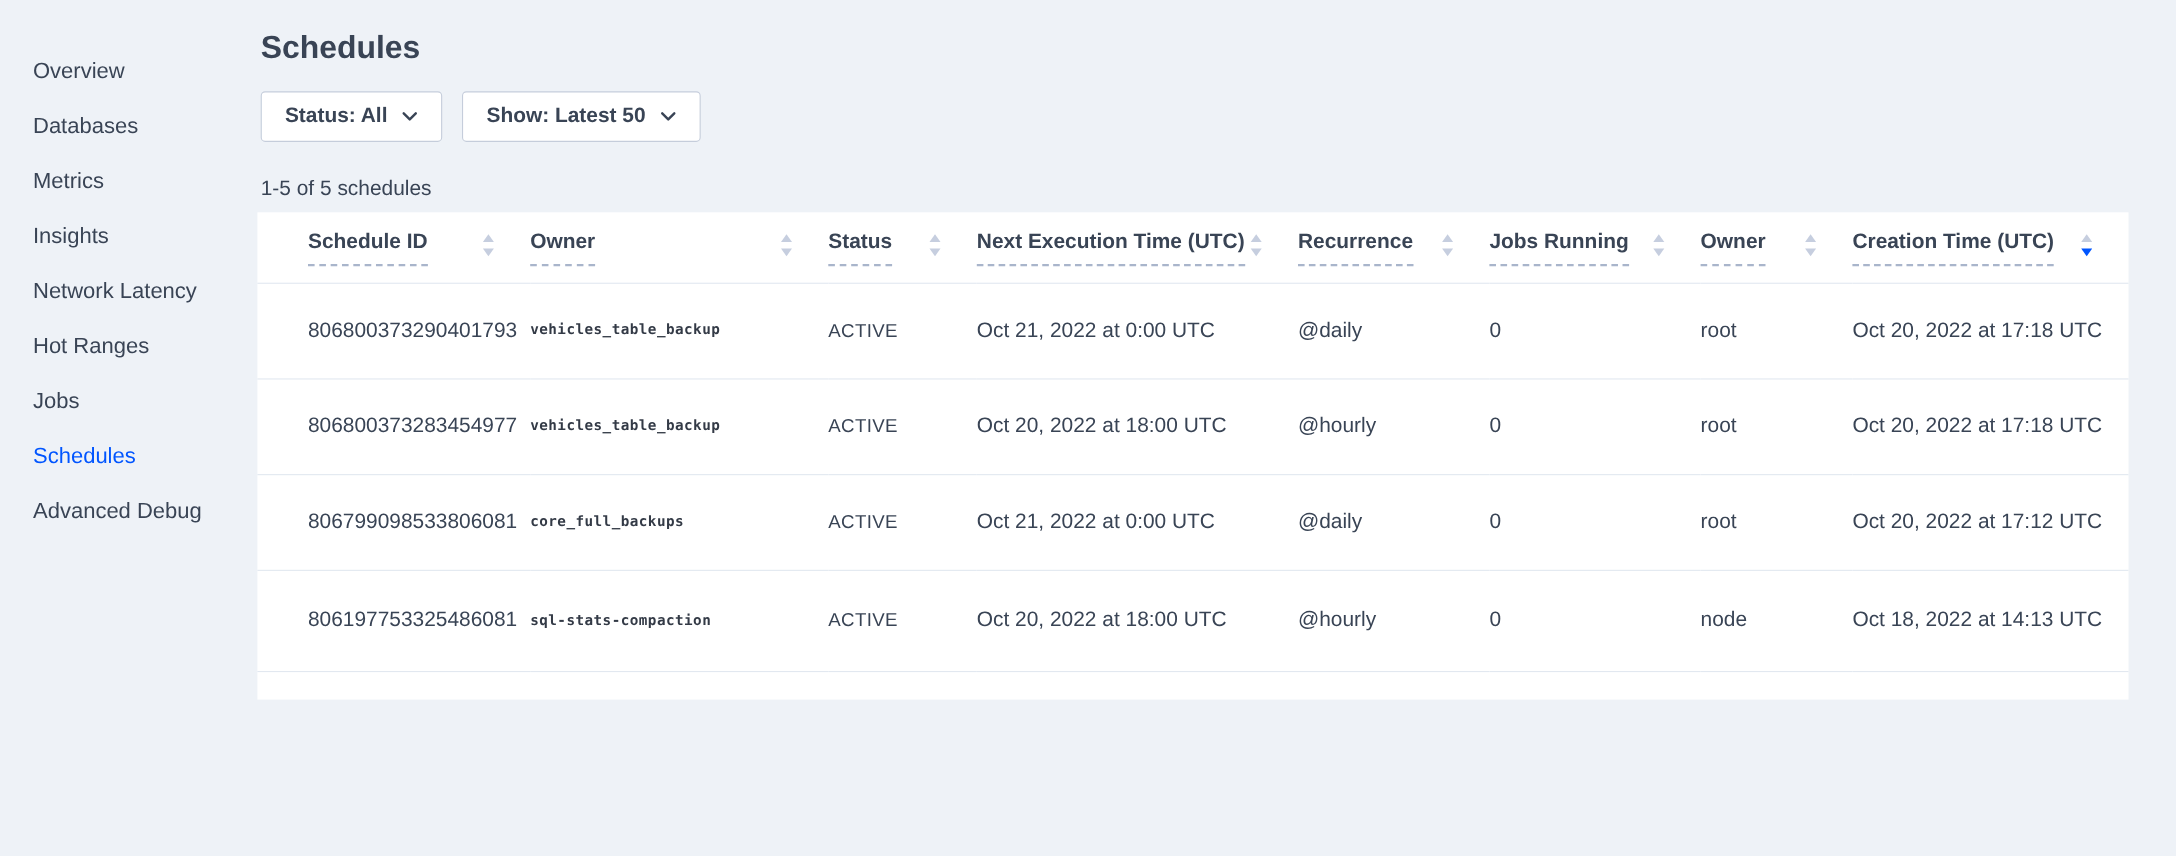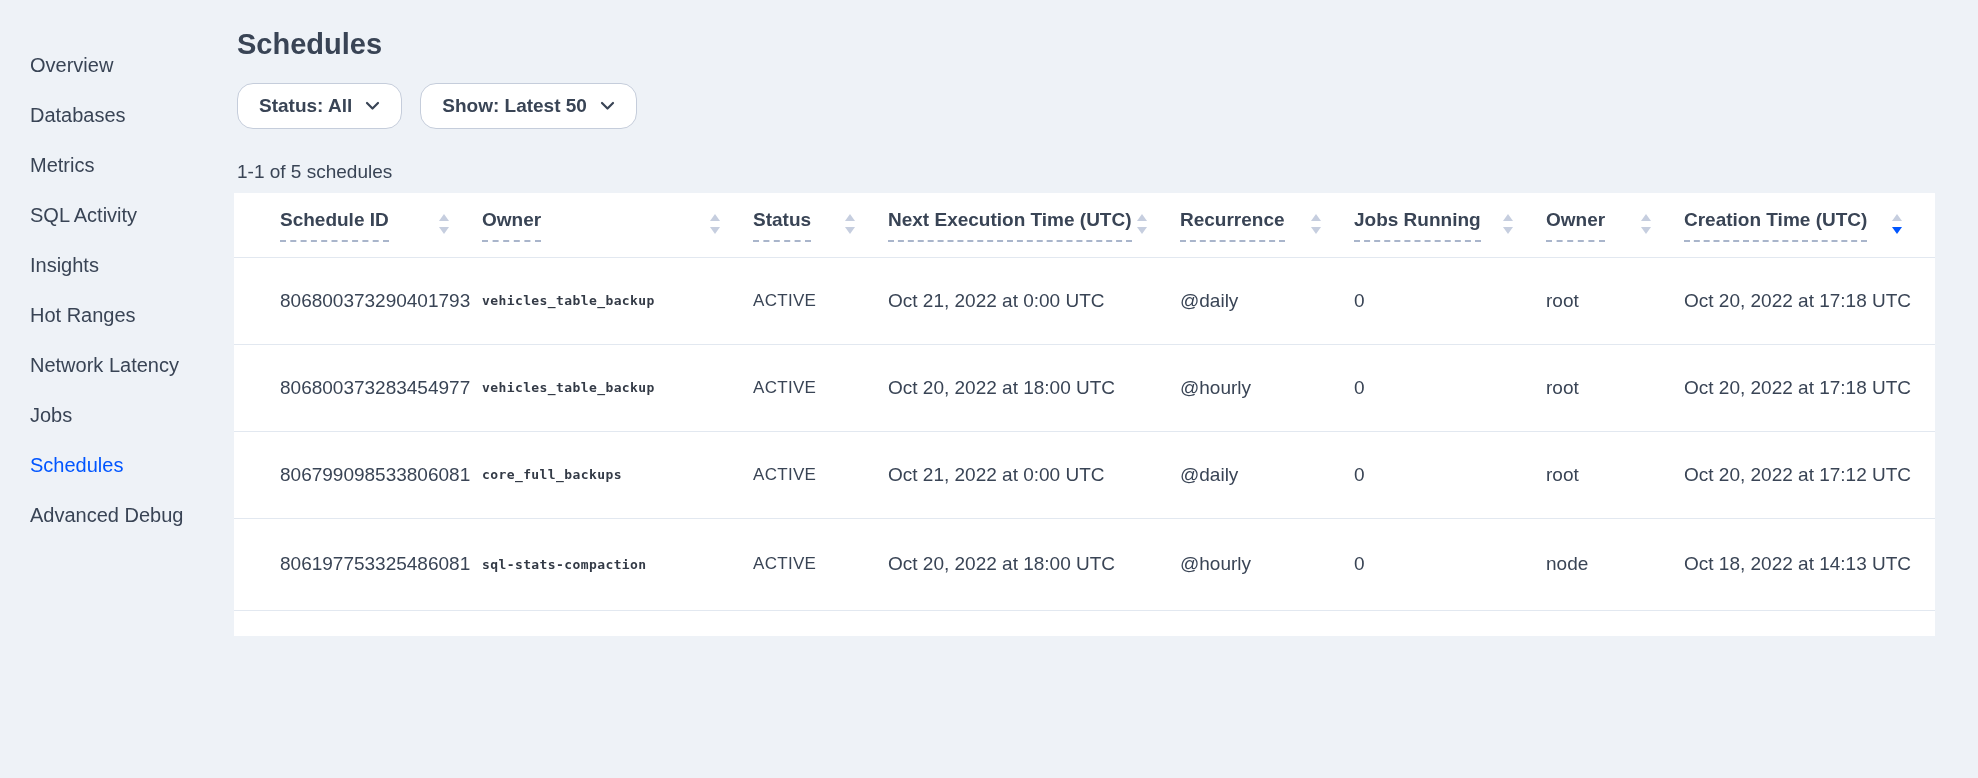--- a/index.html
+++ b/index.html
@@ -21,21 +21,21 @@
     white-space: nowrap;
   }
   .nav-item.active { color: #0055ff; }
 
   
   .main { position: absolute; left: 234px; top: 0; width: 1701px; }
   .page-title { margin-top: 26px; padding-left: 3px; font-size: 29px; line-height: 36px; font-weight: 700; color: #394455; }
 
   .filters { margin-top: 21px; padding-left: 3px; display: flex; gap: 18px; }
   .dropdown {
-    height: 46px; background: #ffffff; border: 1px solid #c5cddb; border-radius: 16px;
+    height: 46px; background: #ffffff; border: 1px solid #c5cddb; border-radius: 4px;
     display: inline-flex; align-items: center; padding: 0 21px;
     font-size: 19px; font-weight: 700; color: #394455; cursor: pointer;
   }
   .dropdown .chev { margin-left: 13px; display: inline-flex; }
 
   .results-summary { margin-top: 31px; padding-left: 3px; font-size: 19px; line-height: 24px; color: #394455; }
 
   
   .card { margin-top: 9px; background: #ffffff; padding-bottom: 25px; }
   table { width: 100%; border-collapse: collapse; table-layout: fixed; }
@@ -61,24 +61,23 @@
   }
   td.cell-status { font-size: 17px; letter-spacing: 0.3px; }
 </style>
 </head>
 <body>
 
 <nav class="sidebar">
   <div class="nav-item">Overview</div>
   <div class="nav-item">Databases</div>
   <div class="nav-item">Metrics</div>
-  <div class="nav-item">SQL Activity</div>
   <div class="nav-item">Insights</div>
+  <div class="nav-item">Network Latency</div>
   <div class="nav-item">Hot Ranges</div>
-  <div class="nav-item">Network Latency</div>
   <div class="nav-item">Jobs</div>
   <div class="nav-item active">Schedules</div>
   <div class="nav-item">Advanced Debug</div>
 </nav>
 
 <div class="main">
 
   <h1 class="page-title">Schedules</h1>
 
   <div class="filters">
@@ -93,21 +92,21 @@
     <div class="dropdown">
       <span>Show: Latest 50</span>
       <span class="chev">
         <svg width="15" height="10" viewBox="0 0 15 10">
             <polyline points="2,2 7.5,7.5 13,2" stroke="#394455" stroke-width="2.2" fill="none" stroke-linecap="round" stroke-linejoin="round"></polyline>
           </svg>
       </span>
     </div>
   </div>
 
-  <div class="results-summary">1-1 of 5 schedules</div>
+  <div class="results-summary">1-5 of 5 schedules</div>
 
   <div class="card">
     <table>
       <colgroup>
         <col style="width:248px">
           <col style="width:271px">
           <col style="width:135px">
           <col style="width:292px">
         <col style="width:174px">
           <col style="width:192px">

